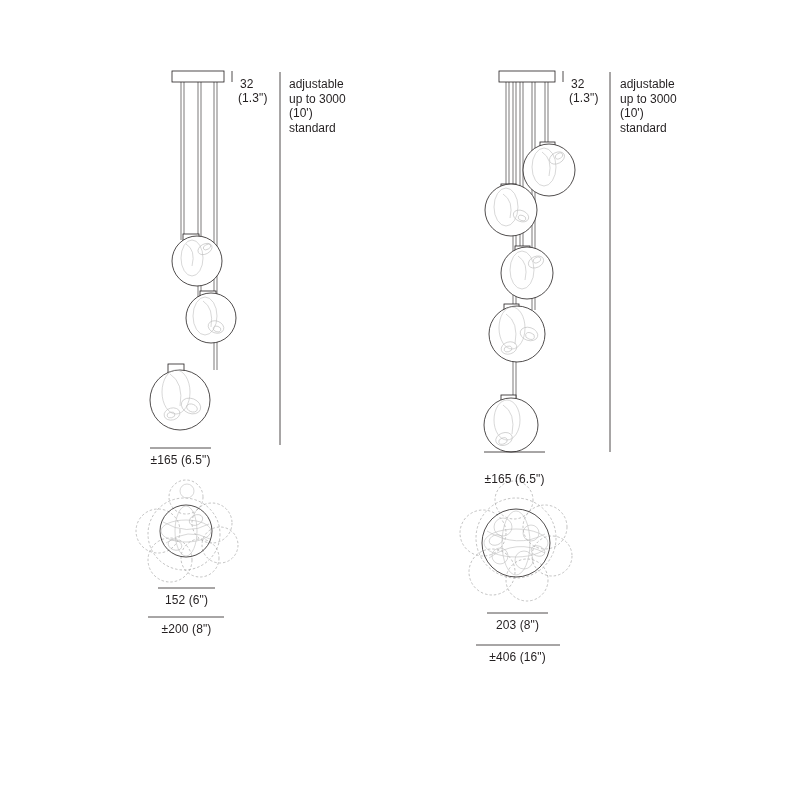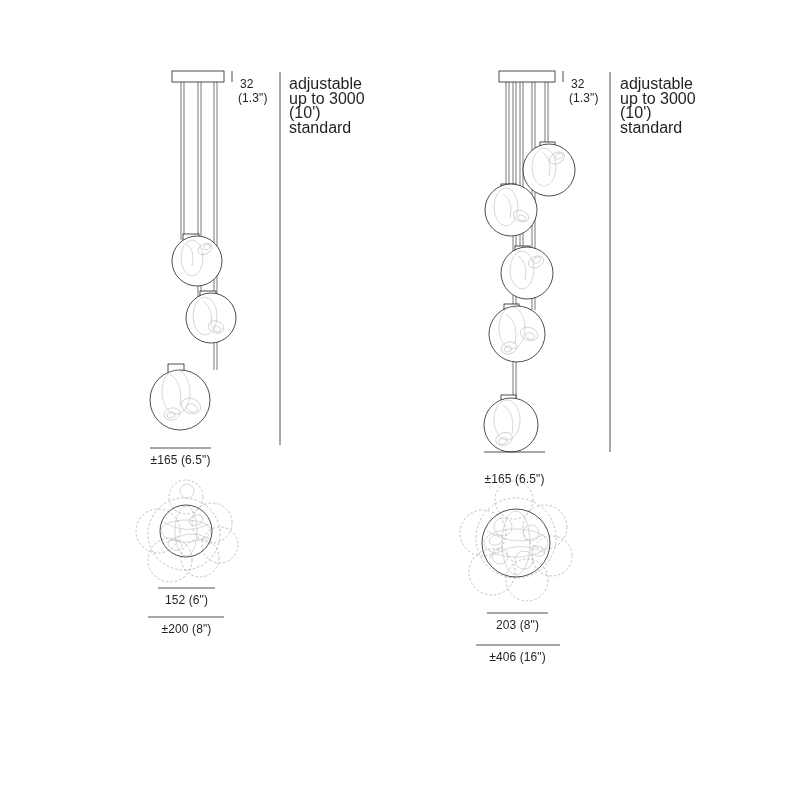--- a/index.html
+++ b/index.html
@@ -33,21 +33,21 @@
     line-height: 14px;
     color: #231f20;
     white-space: pre;
     letter-spacing: 0.1px;
   }
   .lbl.center {
     text-align: center;
   }
   .note {
     position: absolute;
-    font-size: 16px;
+    font-size: 12px;
     line-height: 14.5px;
     color: #231f20;
     white-space: pre;
   }
   svg { display: block; }
 </style>
 </head>
 <body>
 
 <div class="stage">

